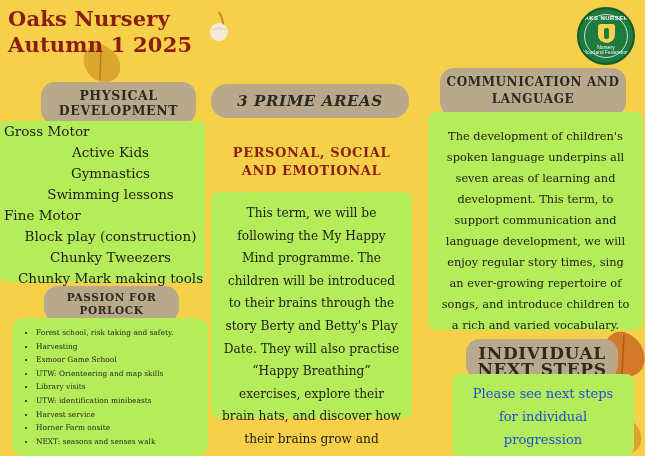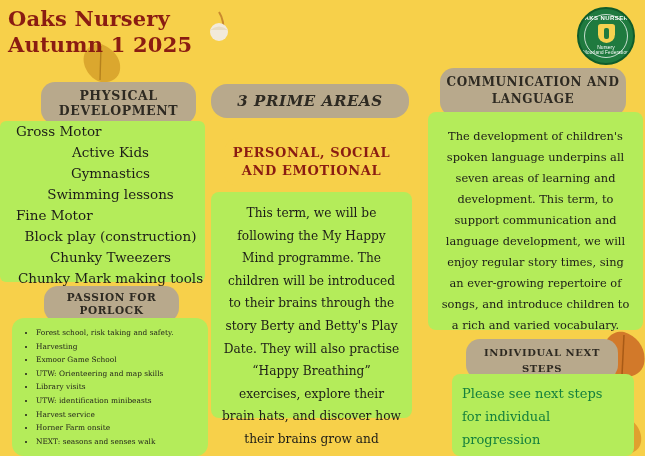--- a/index.html
+++ b/index.html
@@ -96,21 +96,21 @@
     position: absolute; left: 0px; top: 121px; width: 205px; height: 161px;
     background: #b4ec5a; border-radius: 6px;
   }
   .pd-line {
     font-family: "DejaVu Serif", serif;
     color: #1d1d18;
     font-size: 13.5px;
     line-height: 21px;
     padding-left: 16px;
   }
-  #pd-panel .group-title { padding-left: 16px; }
+  #pd-panel .group-title { padding-left: 4px; }
   #pd-panel .sub { text-align: center; }
 
   
   #pfp-pill {
     position: absolute; left: 44px; top: 286px; width: 135px; height: 36px;
     font-size: 10.5px; line-height: 13px; padding-top: 5px;
   }
   #pfp-panel {
     position: absolute; left: 12px; top: 318px; width: 196px; height: 138px;
     background: #b4ec5a; border-radius: 12px;
@@ -166,33 +166,34 @@
     font-family: "DejaVu Serif", serif;
     font-size: 11.4px;
     line-height: 21px;
     color: #1d1d18;
     text-align: center;
   }
 
   
   #ins-pill {
     position: absolute; left: 466px; top: 339px; width: 152px; height: 40px;
-    font-size: 10px; line-height: 16px; padding-top: 6px;
+    font-size: 17px; line-height: 16px; padding-top: 6px;
   }
   #ins-panel {
     position: absolute; left: 452px; top: 374px; width: 182px; height: 82px;
     background: #b4ec5a; border-radius: 8px;
     padding: 8px 10px;
   }
   #ins-panel p {
     margin: 0;
     font-family: "DejaVu Serif", serif;
     font-size: 13px;
     line-height: 23px;
-    color: #15803d;
+    color: #1d4ed8;
+    text-align: center;
   }
 </style>
 </head>
 <body>
 
 <div id="poster">
 
   <svg class="leaf" style="left:205px; top:8px;" width="30" height="40" viewBox="0 0 30 40">
     <path d="M14 4 C18 10 19 18 18 26" stroke="#c98a2e" stroke-width="2" fill="none"></path>
     <ellipse cx="14" cy="24" rx="9" ry="9" fill="#f2eadb"></ellipse>

